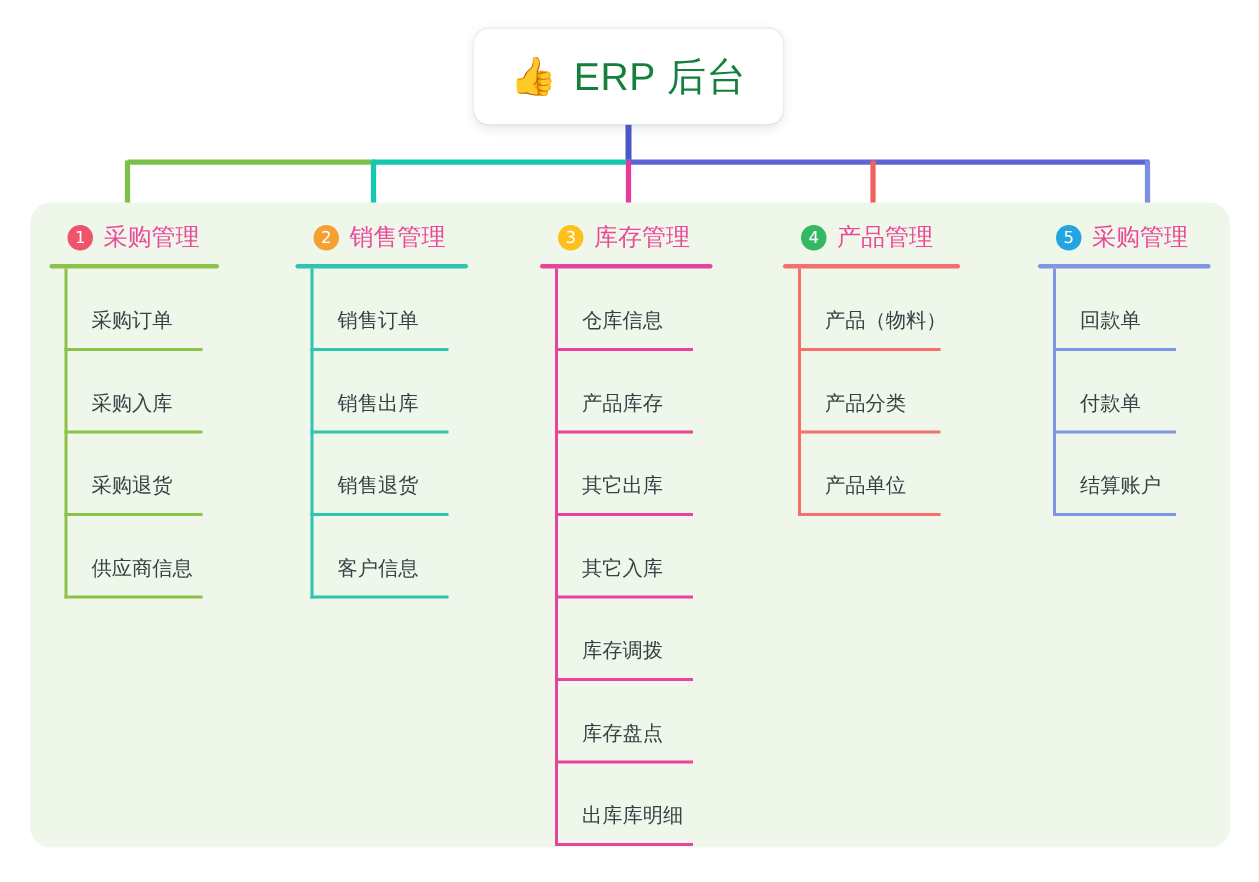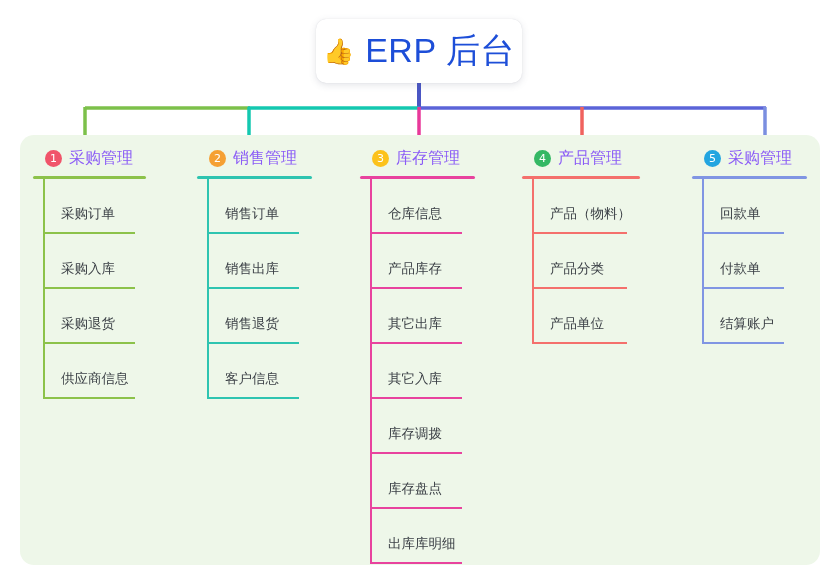--- a/index.html
+++ b/index.html
@@ -19,21 +19,21 @@
     width:206px;height:64px;
     background:#ffffff;
     border-radius:10px;
     box-shadow:0 2px 7px rgba(90,95,120,.17), 0 0 1px rgba(90,95,120,.22);
     display:flex;align-items:center;justify-content:center;
     box-sizing:border-box;
   }
   .root-inner{display:flex;align-items:center;gap:11px;}
   .thumb-icon{font-size:25px;line-height:1;display:block;}
   .root-title{
-    font-size:34px;color:#1d4ed8;letter-spacing:.5px;white-space:nowrap;
+    font-size:26px;color:#15803d;letter-spacing:.5px;white-space:nowrap;
   }
 
   
   #wires{position:absolute;left:0;top:0;width:839px;height:588px;}
 
   
   .panel{
     position:absolute;
     left:20px;top:135px;
     width:800px;height:430px;
@@ -47,21 +47,21 @@
     display:flex;align-items:center;gap:7px;
     height:24px;padding-left:12px;
     box-sizing:border-box;
   }
   .badge{
     width:17px;height:17px;border-radius:50%;
     color:#fff;font-size:11px;line-height:17px;
     text-align:center;flex:0 0 auto;
     font-family:"DejaVu Sans",sans-serif;
   }
-  .head-label{font-size:16px;color:#8b5cf6;white-space:nowrap;}
+  .head-label{font-size:16px;color:#ec4899;white-space:nowrap;}
   .head-rule{height:3px;border-radius:2px;margin-top:6px;}
 
   .items{position:relative;margin-top:0;}
   .spine{position:absolute;left:10px;top:0;width:2px;}
   .item{
     position:relative;
     height:55px;
     box-sizing:border-box;
   }
   .item-label{

